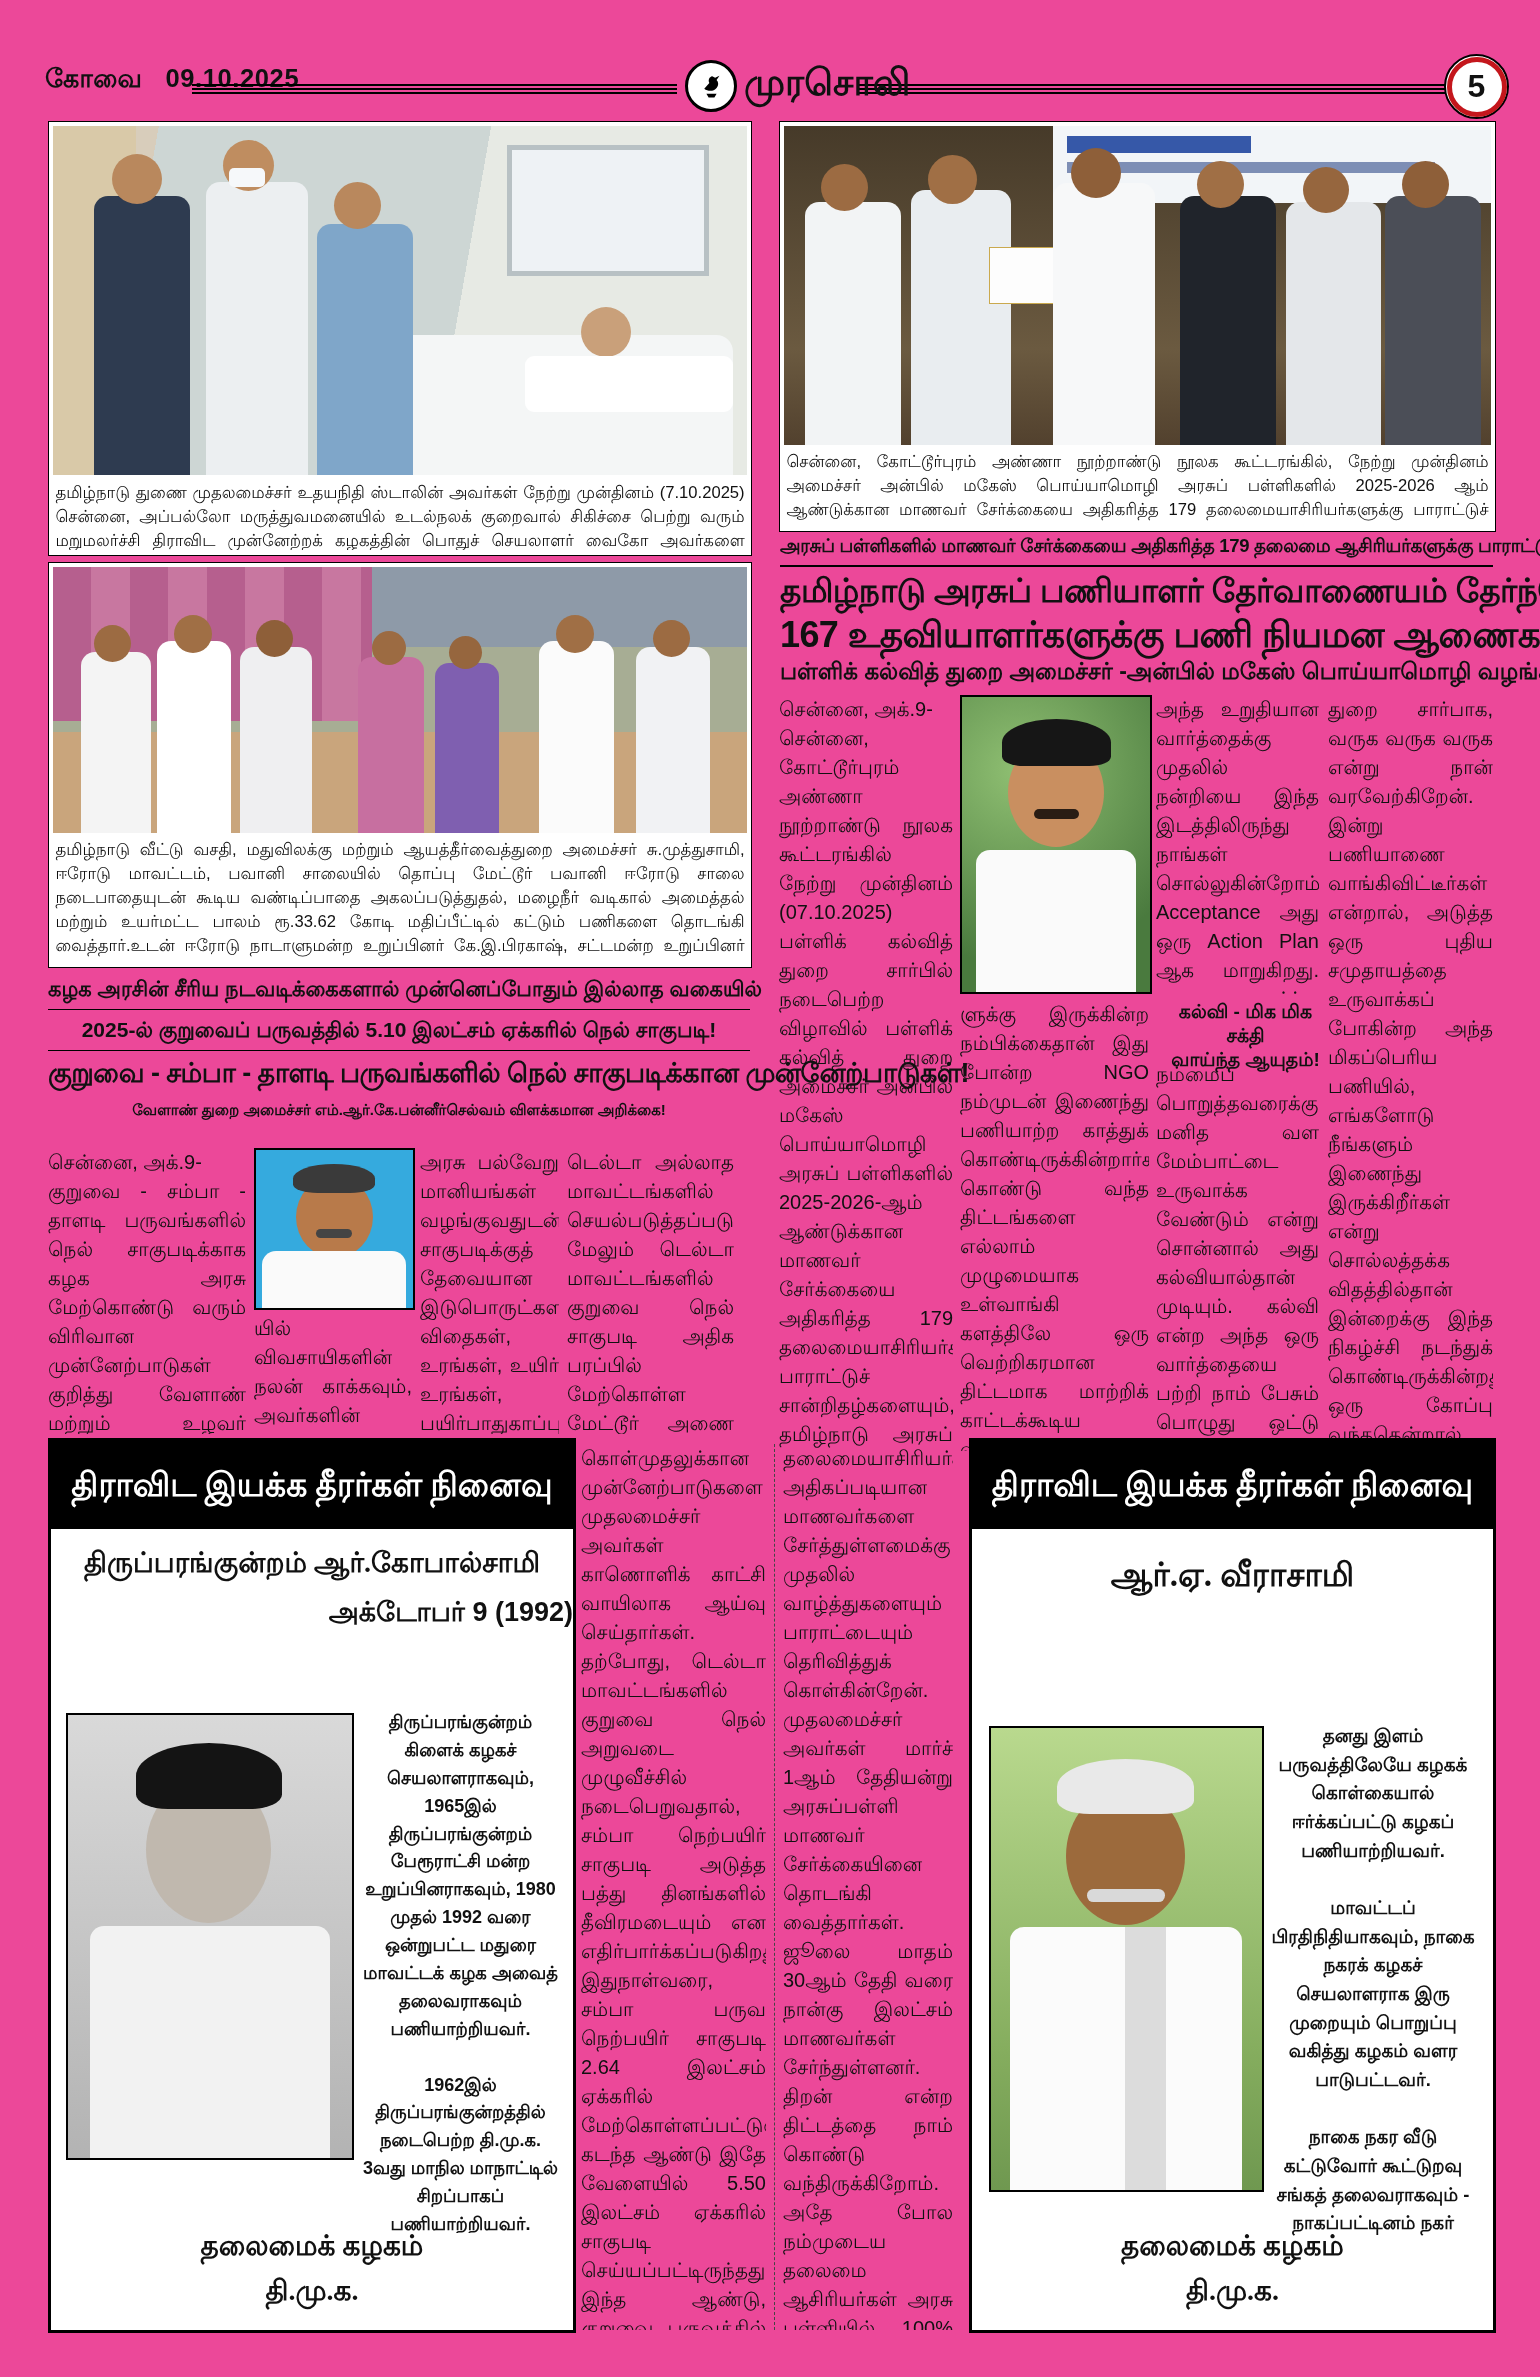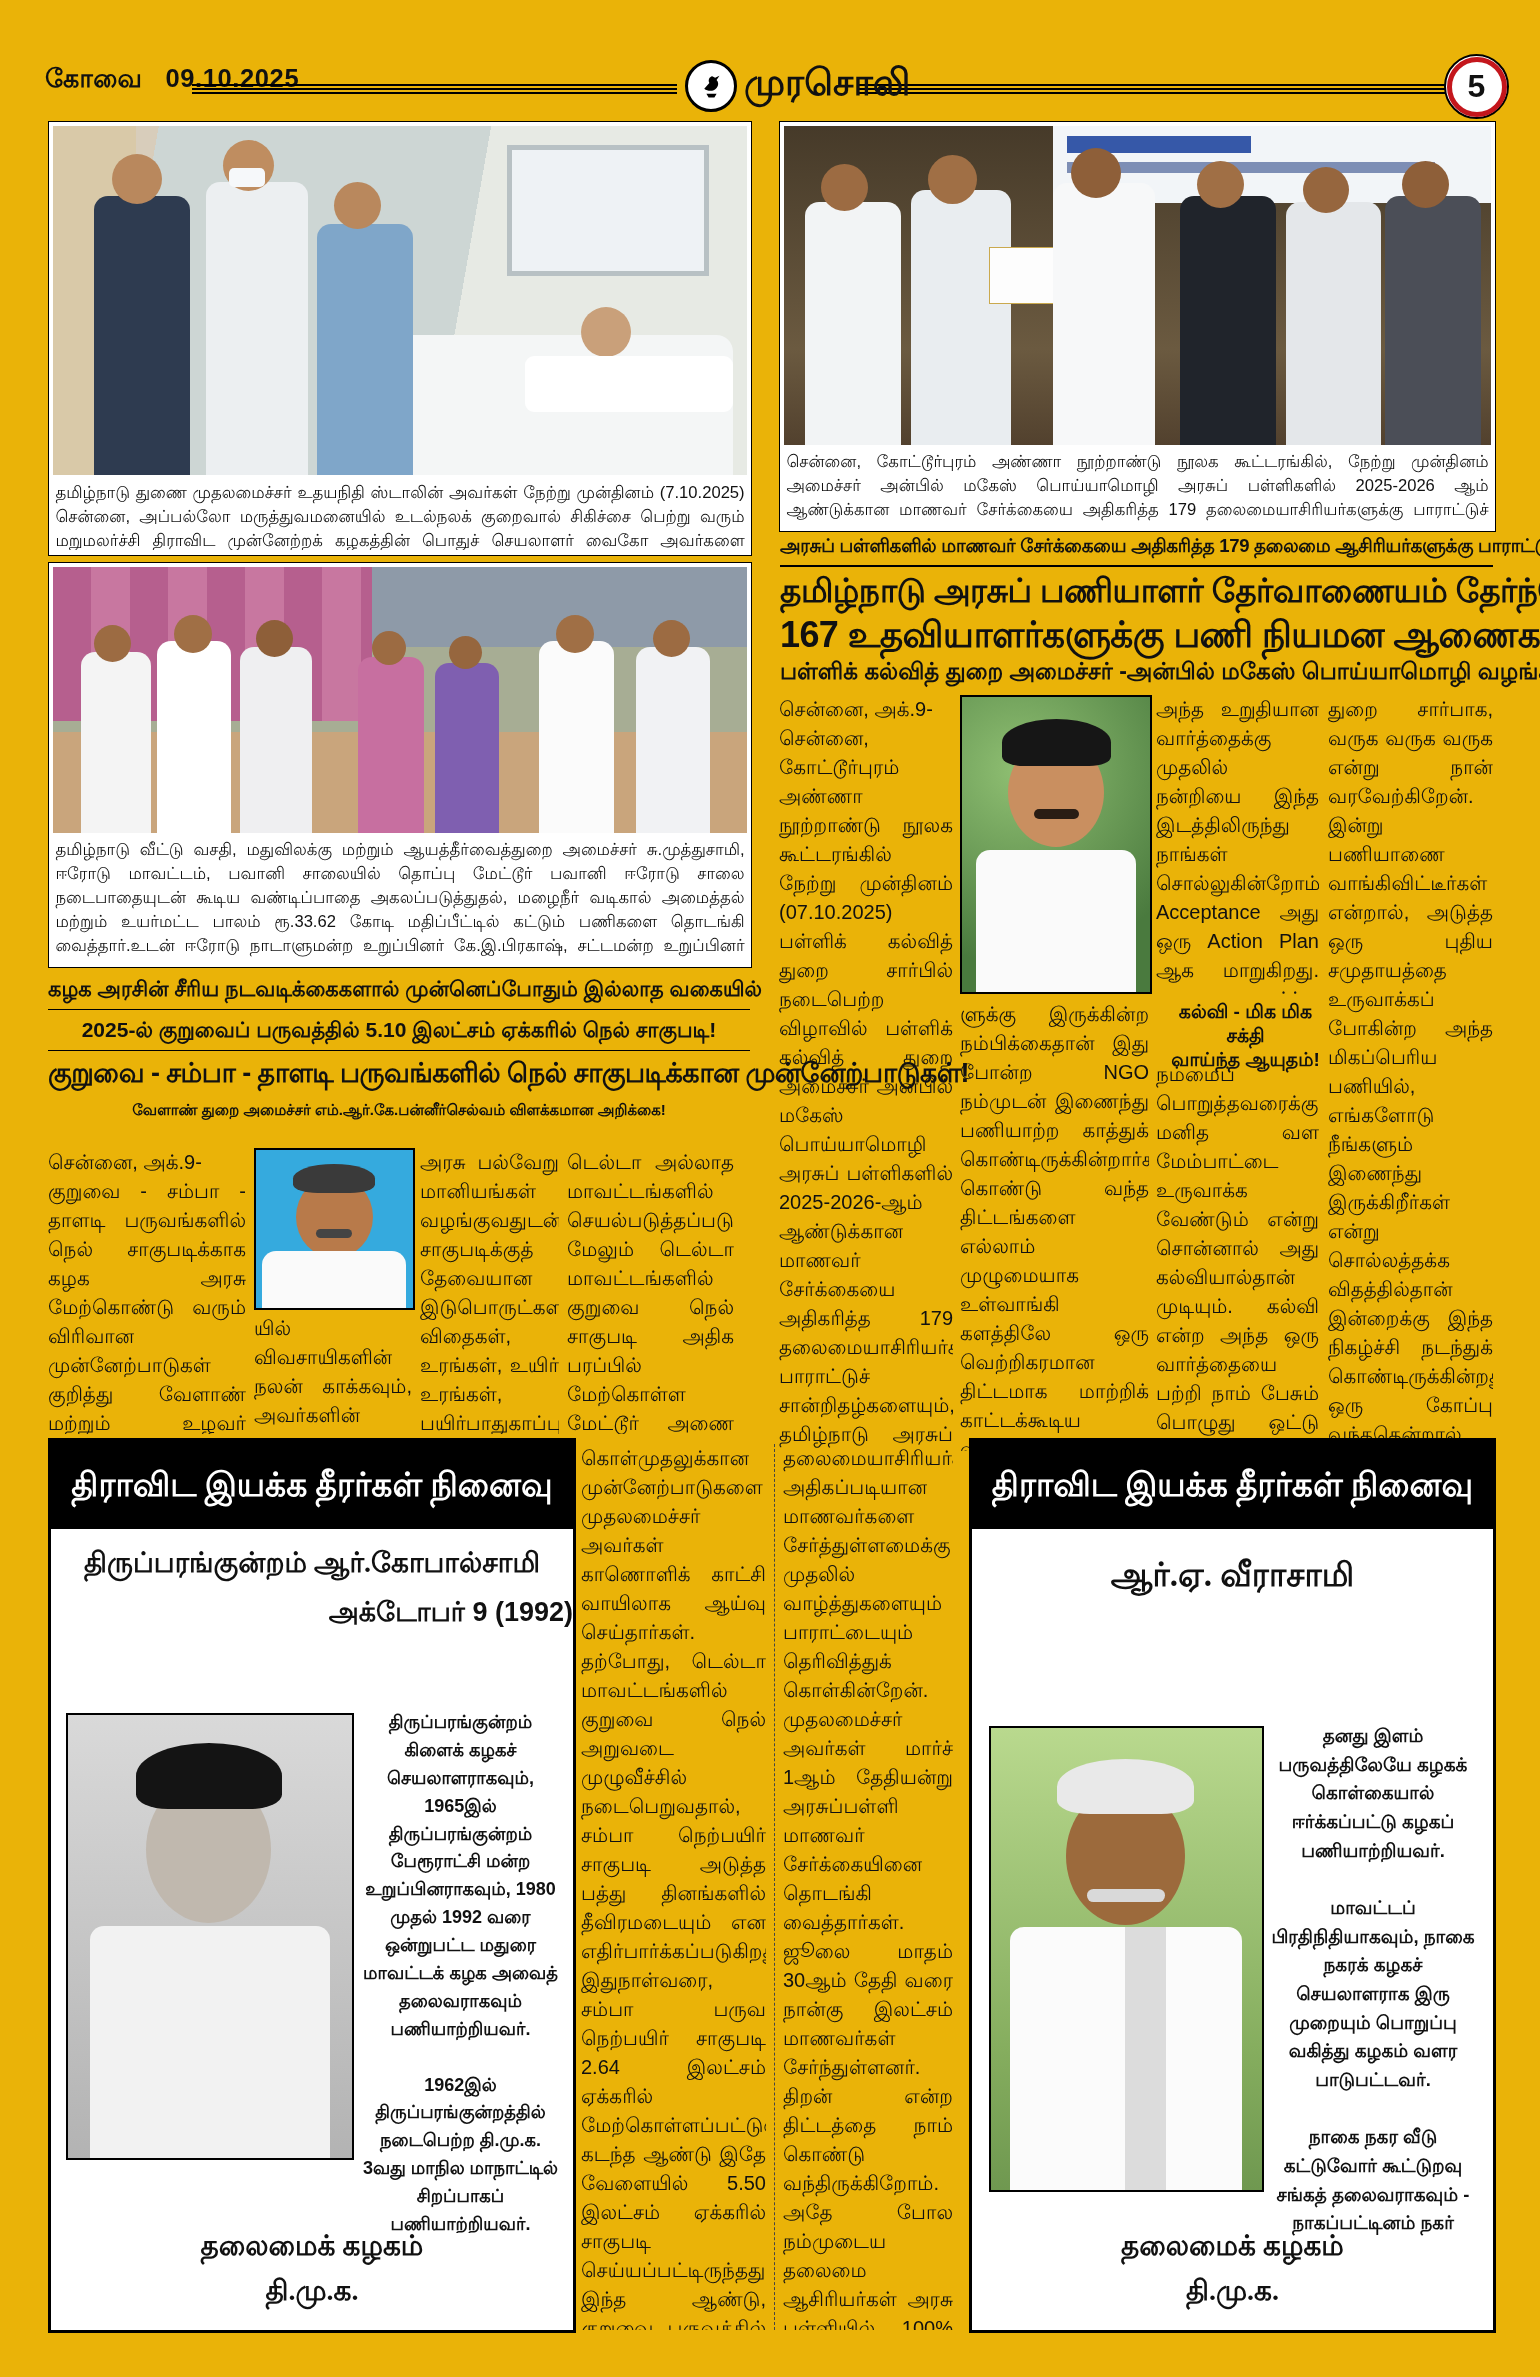--- a/index.html
+++ b/index.html
@@ -1,16 +1,16 @@
 <!DOCTYPE html>
 <html style="font-size:10.2px"><head>
 <meta charset="utf-8">
 <style>
   html,body{margin:0;padding:0;background:#888;}
-  .page{position:relative;width:1541px;height:2377px;background:#eab308;margin:0 auto;
+  .page{position:relative;width:1541px;height:2377px;background:#ec4899;margin:0 auto;
         font-family:"Liberation Sans",sans-serif;color:#111;overflow:hidden;}
   .abs{position:absolute;}
   
   .rule{position:absolute;height:10.2px;
         background:linear-gradient(#000 0 1.9px,transparent 1.9px 3.8px,#000 3.8px 6.4px,transparent 6.4px 8.3px,#000 8.3px 10.2px);}
   .edition{font-size:25.5px;font-weight:bold;letter-spacing:0.6px;}
   .masthead{font-family:Liberation Serif, serif;font-size:37px;font-weight:bold;}
   .logo-circle{width:46px;height:46px;border:3.2px solid #000;border-radius:50%;background:#fff;
                display:flex;align-items:center;justify-content:center;}
   .pagenum-outer{width:61px;height:61px;border:2.6px solid #000;border-radius:50%;background:#fff;

